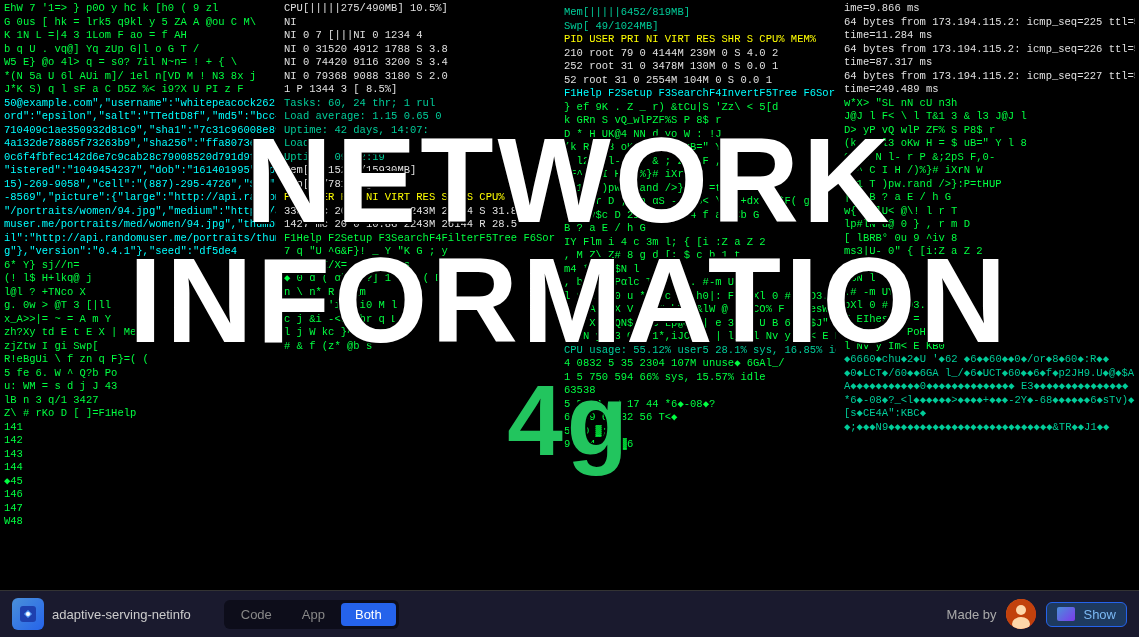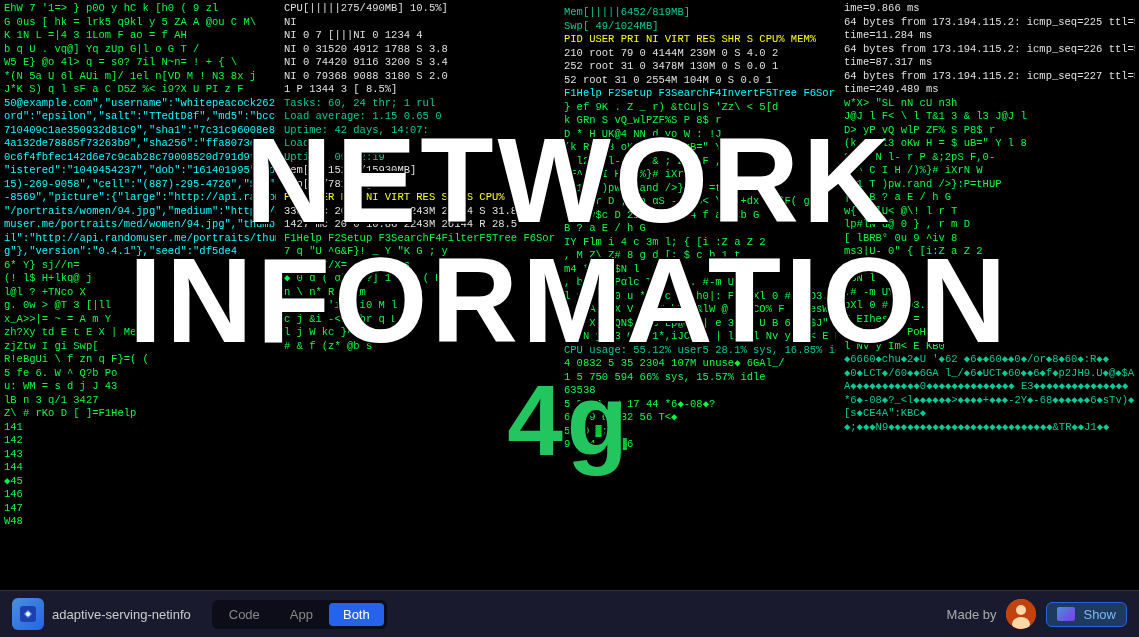--- a/index.html
+++ b/index.html
@@ -109,21 +109,21 @@
       font-family: sans-serif;
       margin-right: 4px;
     }
 
     .tab-group {
       display: flex;
       gap: 2px;
       background: #0d0d1a;
       border-radius: 6px;
       padding: 3px;
-      margin-left: 9px;
+      margin-left: 21px;
     }
 
     .tab-btn {
       padding: 4px 14px;
       border-radius: 4px;
       border: none;
       font-size: 13px;
       font-family: sans-serif;
       cursor: pointer;
       background: transparent;

